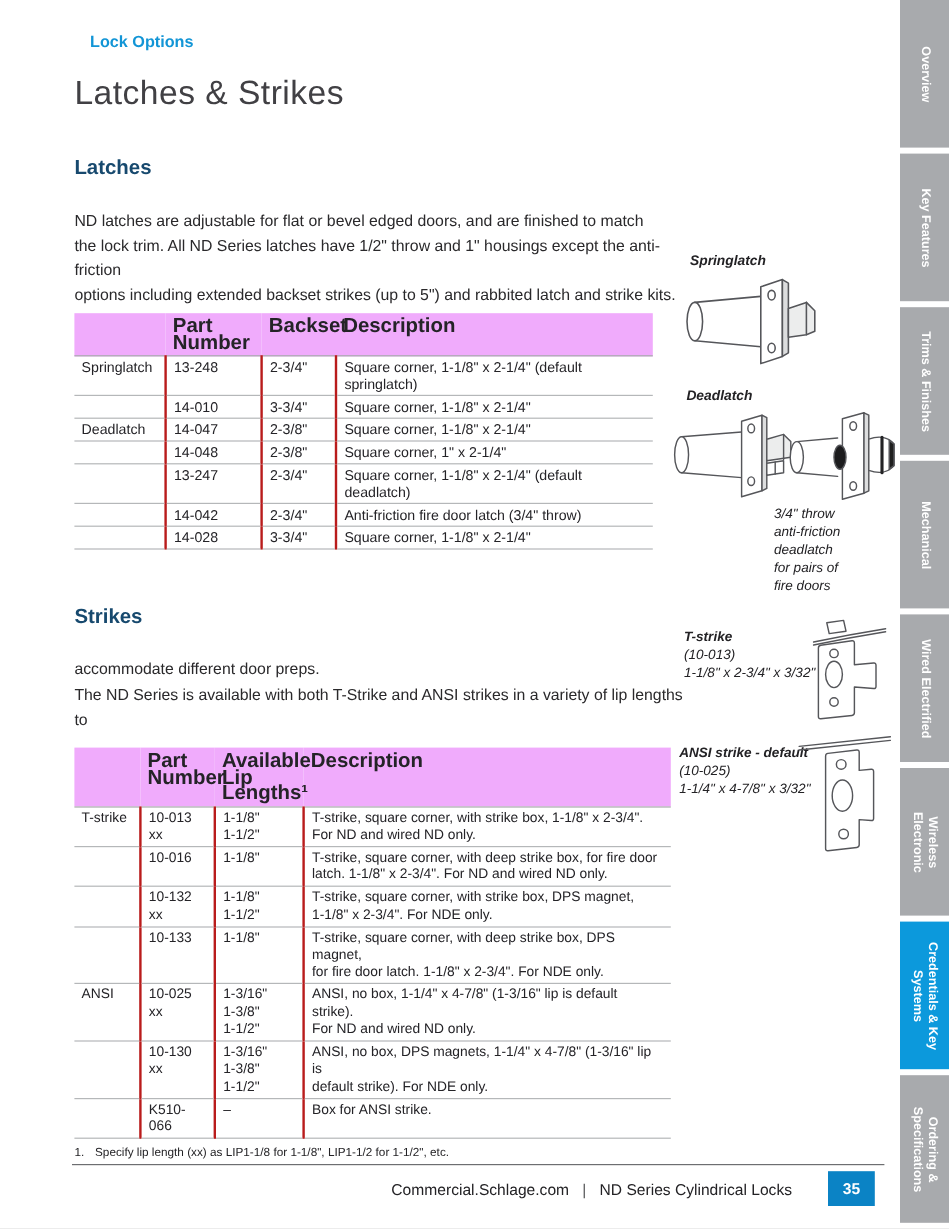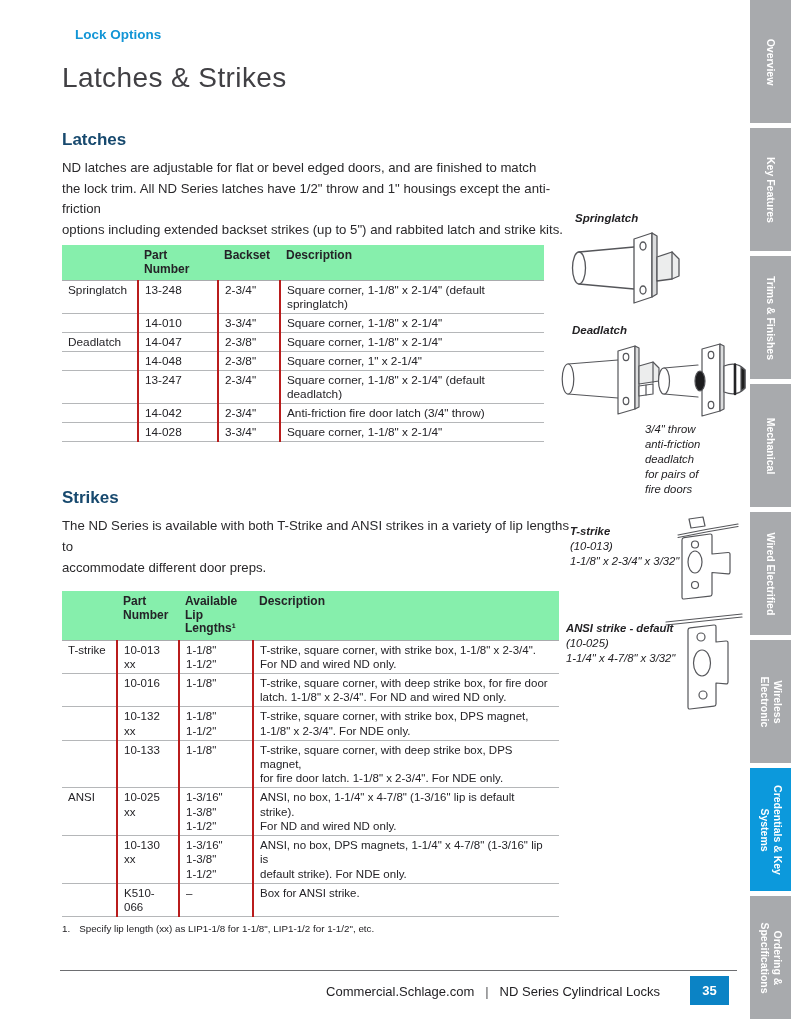--- a/index.html
+++ b/index.html
@@ -9,24 +9,24 @@
   body{margin:0;background:#888;font-family:"Liberation Sans",sans-serif;}
   .page{position:relative;width:791px;height:1024px;background:#fff;overflow:hidden;margin:0 auto;}
 
   
   .main{position:absolute;left:62px;top:0;width:502px;color:var(--ink);}
   .eyebrow{margin-top:27px;font-size:13.5px;font-weight:bold;color:var(--accent);padding-left:13px;}
   .title{margin-top:20px;font-size:28px;line-height:32px;color:#414044;letter-spacing:.4px;}
   .section-h{font-size:17px;font-weight:bold;color:var(--navy);}
   .h-latches{margin-top:36px;}
   .h-strikes{margin-top:46px;}
-  .intro{margin-top:8px;font-size:13.2px;line-height:20.6px;color:#2a292b;width:520px;}
+  .intro{margin-top:24px;font-size:13.2px;line-height:20.6px;color:#2a292b;width:520px;}
 
   table{border-collapse:collapse;table-layout:fixed;color:var(--ink);}
-  thead th{background:#86efac;text-align:left;font-size:12px;padding:4px 8px 4px 6px;
+  thead th{background:#f0abfc;text-align:left;font-size:17px;padding:4px 8px 4px 6px;
            border-bottom:1px solid #a9abad;vertical-align:top;line-height:13.5px;}
   tbody td{vertical-align:top;border-bottom:1px solid #b5b7b9;}
   tbody td + td{border-left:2px solid #b91c1c;}
 
   .latches-table{margin-top:5px;width:482px;font-size:11.8px;}
   .latches-table tbody td{padding:2px 8px 2px 6px;line-height:14px;}
 
   .strikes-table{margin-top:13px;width:497px;font-size:11.5px;}
   .strikes-table tbody td{padding:2px 8px 2px 6px;line-height:14.2px;}
 
@@ -128,22 +128,22 @@
             <td></td>
             <td>14-028</td>
             <td>3-3/4"</td>
             <td>Square corner, 1-1/8" x 2-1/4"</td>
           </tr>
         </tbody>
     </table>
 
     <div class="section-h h-strikes">Strikes</div>
     <div class="intro">
+      <div>accommodate different door preps.</div>
       <div>The ND Series is available with both T-Strike and ANSI strikes in a variety of lip lengths to</div>
-      <div>accommodate different door preps.</div>
     </div>
 
     <table class="strikes-table">
       <colgroup>
           <col style="width:55px">
           <col style="width:62px">
           <col style="width:74px">
           <col style="width:306px">
         </colgroup>
       <thead>

